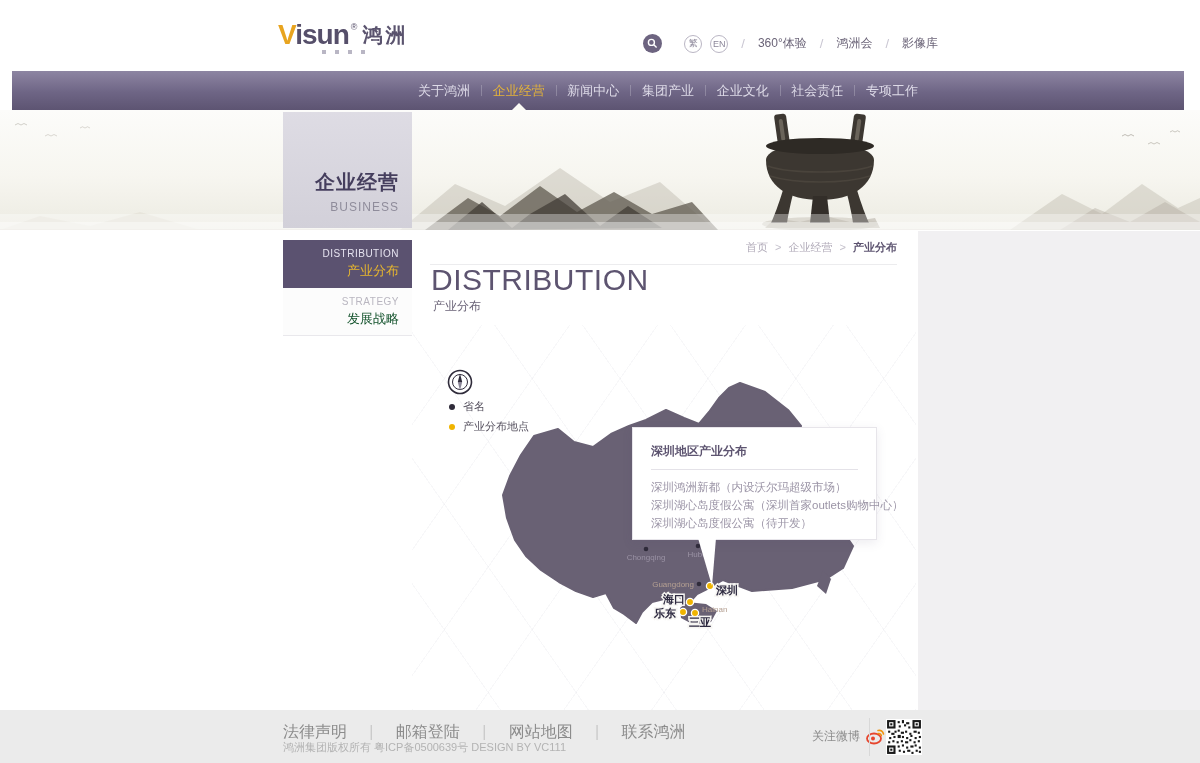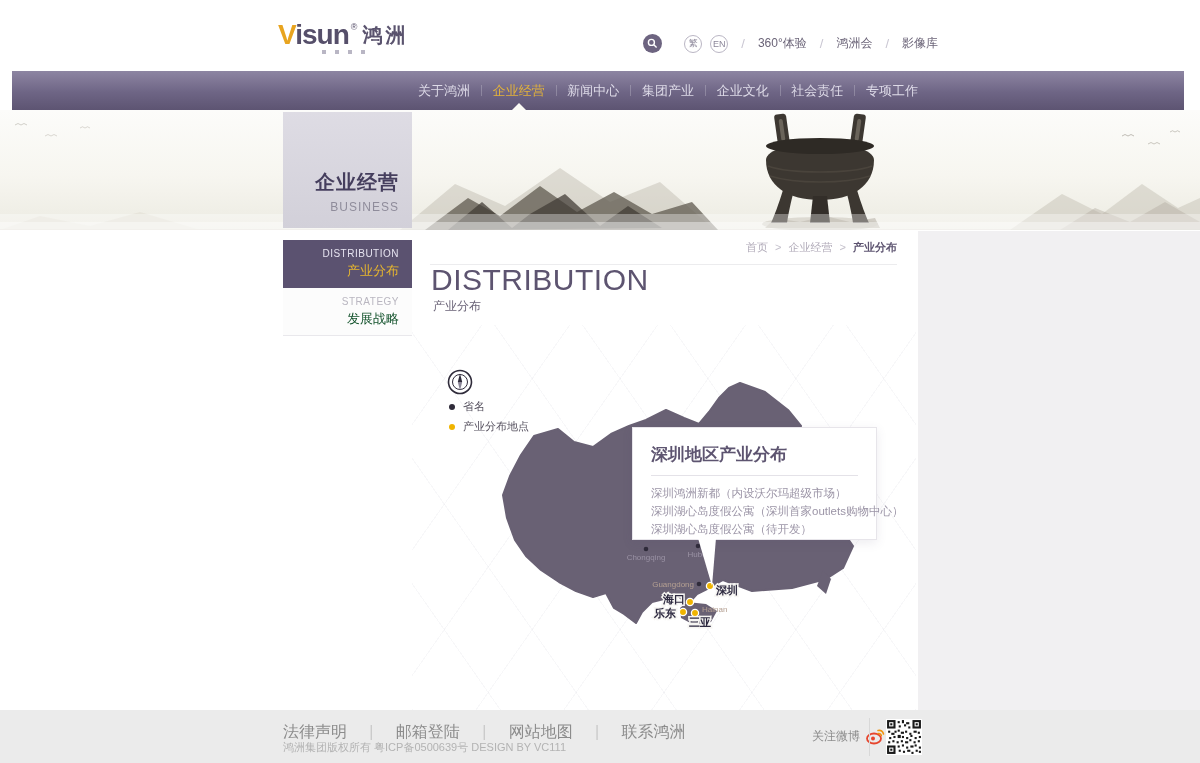--- a/index.html
+++ b/index.html
@@ -63,21 +63,21 @@
 
   .compass { position:absolute; left:35px; top:139px; }
   .legend { position:absolute; left:37px; top:169px; font-size:11px; color:#55505e; }
   .legend-row { display:flex; align-items:center; margin-bottom:5px; }
   .legend-dot { width:6px; height:6px; border-radius:50%; margin-right:8px; }
 
   .map-svg { position:absolute; left:28px; top:120px; }
 
   
   .popup { position:absolute; left:632px; top:427px; width:245px; height:113px; background:#ffffff; border:1px solid #e7e5ea; box-shadow:0 3px 10px rgba(80,70,110,0.10); z-index:6; padding:15px 18px 0 18px; }
-  .popup-title { font-size:17px; font-weight:bold; color:#5d5470; }
+  .popup-title { font-size:12px; font-weight:bold; color:#5d5470; }
   .popup-hr { border:none; border-top:1px solid #e4e2e8; margin:9px 0 8px 0; }
   .popup-item { font-size:11.5px; color:#9b94a6; line-height:18px; white-space:nowrap; }
   .popup-tail { position:absolute; left:694px; top:538px; z-index:7; }
 
   
   .footer { position:absolute; left:0; top:710px; width:1200px; height:53px; background:#ebebeb; }
   .footer-links { position:absolute; left:283px; top:12px; font-size:16px; color:#8c8c8c;font-family:Liberation Mono, monospace; }
   .footer-links .flink { cursor:pointer; }
   .footer-links .fdiv { color:#c9c9c9; margin:0 10px; }
   .footer-copy { position:absolute; left:283px; top:30px; font-size:11px; color:#b3b3b3; }

